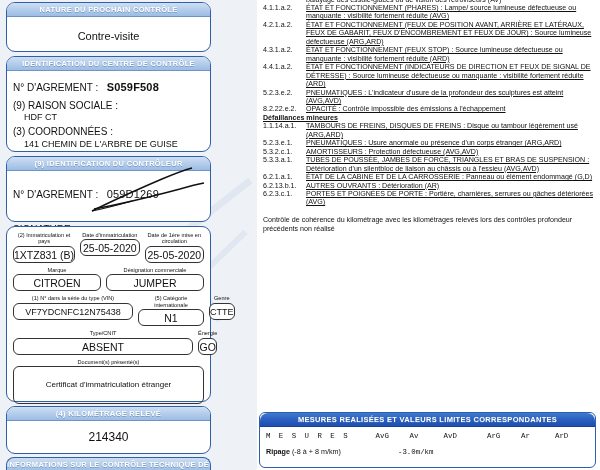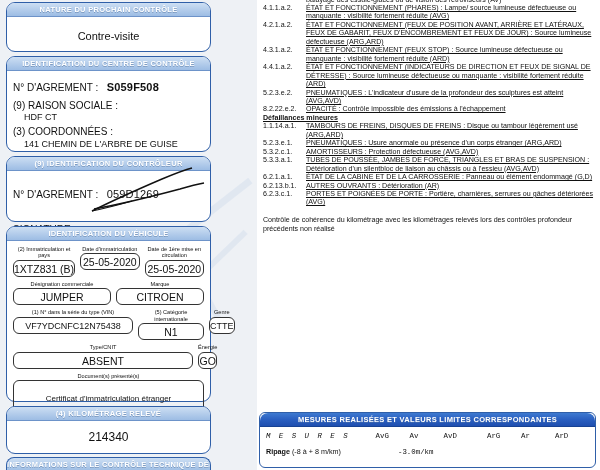--- a/index.html
+++ b/index.html
@@ -98,21 +98,21 @@
   .measpanel{
     position:absolute;left:2px;right:4px;top:412px;
     border:1px solid #2f5fa8;border-radius:6px;background:#fff;
     box-sizing:border-box;overflow:hidden;
   }
   .meastable{
     font-family:"Liberation Mono",monospace;font-size:7.4px;
     padding:5px 6px 4px 6px;color:#111;
   }
   .mhead{display:flex;margin-bottom:7px;}
-  .mh-title{width:118px;letter-spacing:2px;font-style:italic;}
+  .mh-title{width:118px;letter-spacing:2px;}
   .mh-g{width:120px;display:flex;}
   .mh-g span{width:34px;}
   .mh-g2{display:flex;}
   .mh-g2 span{width:34px;}
   .mrow{display:flex;align-items:baseline;}
   .m-lbl{width:118px;font-family:"Liberation Sans",sans-serif;font-size:7.2px;}
   .m-lbl b{font-weight:700;}
   .m-val{width:120px;text-align:left;padding-left:14px;}
 </style>
 </head>
@@ -160,46 +160,45 @@
         <div class="row lbl" style="margin-top:22px;">SIGNATURE :</div>
         <svg class="sig" width="120" height="46" viewBox="0 0 120 46">
           <path d="M4 44 C20 36, 46 24, 74 12 C86 7, 96 3, 104 1" stroke="#111" stroke-width="1.5" fill="none"></path>
           <path d="M6 42 C28 38, 62 30, 92 22 C102 19, 110 17, 116 16" stroke="#111" stroke-width="1.5" fill="none"></path>
           <path d="M4 44 C14 42, 30 38, 44 34" stroke="#111" stroke-width="1.2" fill="none"></path>
         </svg>
       </div>
     </div>
 
     <div class="panel" style="top:226px;height:176px;">
-      <div class="bar">IDENTIFICATION DU VÉHICULE</div>
       <div class="body" style="padding-top:5px;">
 
         <div class="vrow">
           <div class="vcell">
             <div class="vcap">(2) Immatriculation et pays</div>
             <div class="vbox">1XTZ831 (B)</div>
           </div>
           <div class="vcell">
             <div class="vcap">Date d'immatriculation</div>
             <div class="vbox">25-05-2020</div>
           </div>
           <div class="vcell">
             <div class="vcap">Date de 1ère mise en circulation</div>
             <div class="vbox">25-05-2020</div>
           </div>
         </div>
 
         <div class="vrow">
-          <div class="vcell">
-            <div class="vcap">Désignation commerciale</div>
-            <div class="vbox">JUMPER</div>
-          </div>
           <div class="vcell" style="flex:0 0 88px;">
             <div class="vcap">Marque</div>
             <div class="vbox">CITROEN</div>
+          </div>
+          <div class="vcell">
+            <div class="vcap">Désignation commerciale</div>
+            <div class="vbox">JUMPER</div>
           </div>
         </div>
 
         <div class="vrow">
           <div class="vcell" style="flex:0 0 120px;">
             <div class="vcap">(1) N° dans la série du type (VIN)</div>
             <div class="vbox sm">VF7YDCNFC12N75438</div>
           </div>
           <div class="vcell" style="flex:0 0 66px;">
             <div class="vcap">(5) Catégorie internationale</div>

